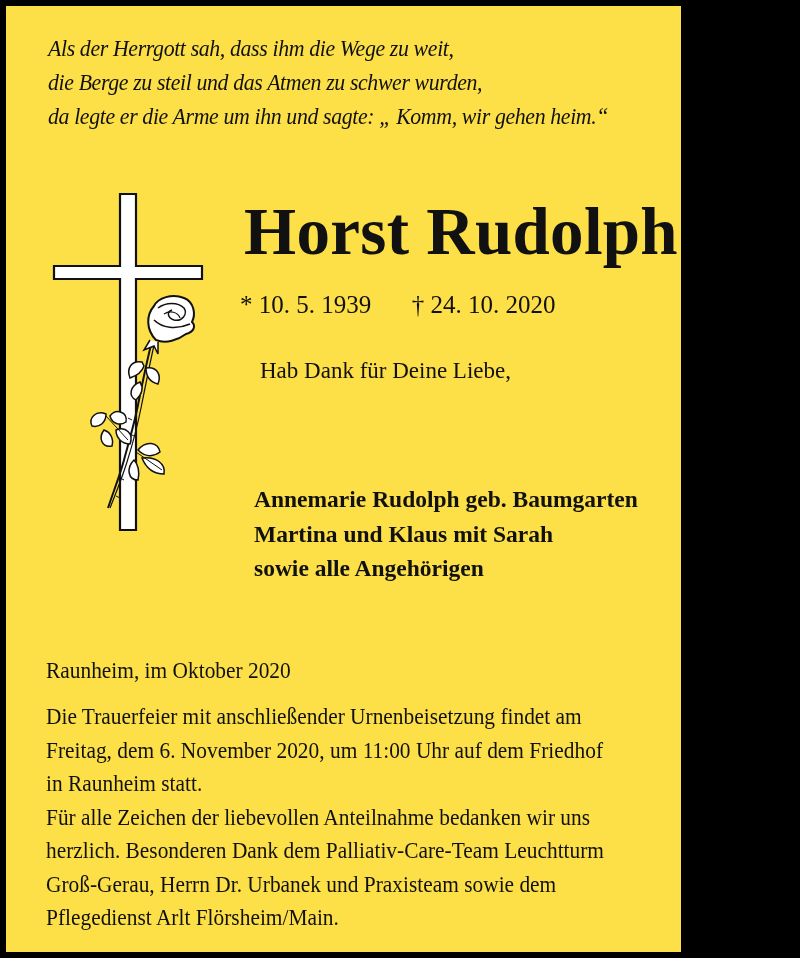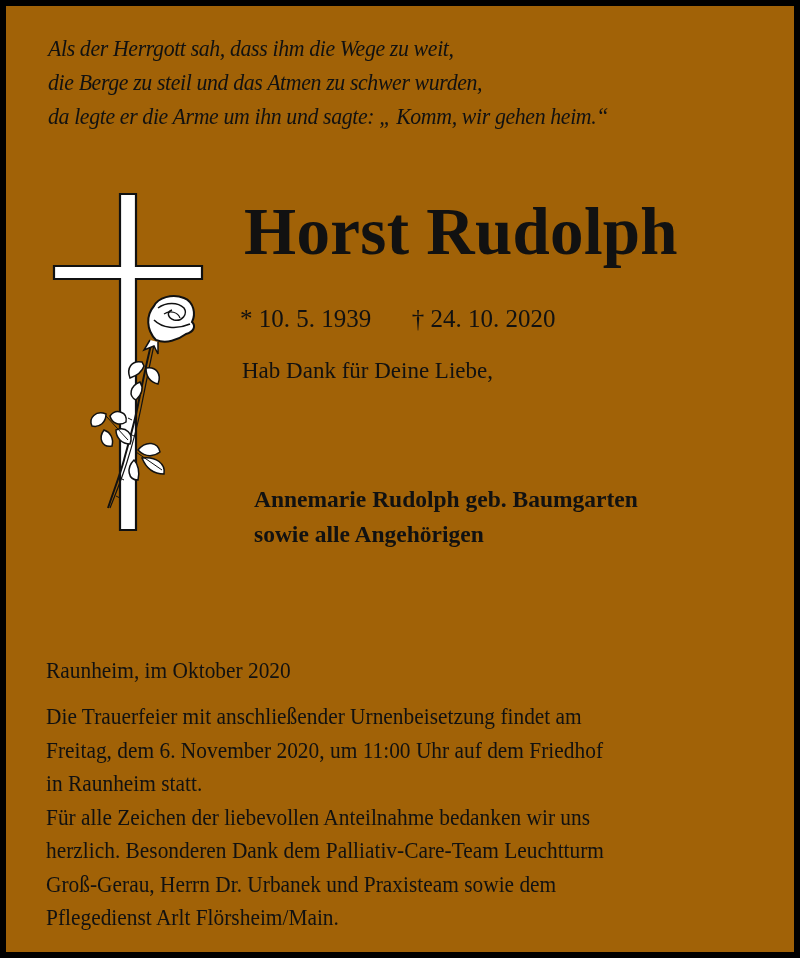--- a/index.html
+++ b/index.html
@@ -12,23 +12,23 @@
       height: 958px;
       overflow: hidden;
       position: relative;
       font-family: "Liberation Serif", "DejaVu Serif", serif;
       color: #111111;
     }
     .frame {
       position: absolute;
       left: 6px;
       top: 6px;
-      width: 788px;
+      width: 675px;
       height: 946px;
-      background: #a16207;
+      background: #fde047;
     }
     .quote {
       position: absolute;
       left: 42px;
       top: 26px;
       font-style: italic;
       font-size: 23px;
       line-height: 34px;
       letter-spacing: -0.4px;
       white-space: nowrap;
@@ -55,27 +55,26 @@
       letter-spacing: 0.3px;
       white-space: nowrap;
     }
     .dates {
       position: absolute;
       left: 234px;
       top: 282px;
       font-size: 25px;
       line-height: 34px;
       white-space: nowrap;
-      margin-top: 14px;
     }
     .dates .gap { display: inline-block; width: 28px; }
 
     .verse {
       position: absolute;
-      left: 236px;
+      left: 254px;
       top: 348px;
       font-size: 23px;
       line-height: 34px;
       white-space: nowrap;
     }
     .family {
       position: absolute;
       left: 248px;
       top: 476px;
       font-weight: bold;
@@ -160,20 +159,21 @@
     <span>†</span>
     <span>24. 10. 2020</span>
   </div>
 
   <div class="verse">
     <div>Hab Dank für Deine Liebe,</div>
   </div>
 
   <div class="family">
     <div>Annemarie Rudolph geb. Baumgarten</div>
+    <div>Martina und Klaus mit Sarah</div>
     <div>sowie alle Angehörigen</div>
   </div>
 
   <div class="place">Raunheim, im Oktober 2020</div>
 
   <div class="info">
     <div>Die Trauerfeier mit anschließender Urnenbeisetzung findet am</div>
     <div>Freitag, dem 6. November 2020, um 11:00 Uhr auf dem Friedhof</div>
     <div>in Raunheim statt.</div>
     <div>Für alle Zeichen der liebevollen Anteilnahme bedanken wir uns</div>

